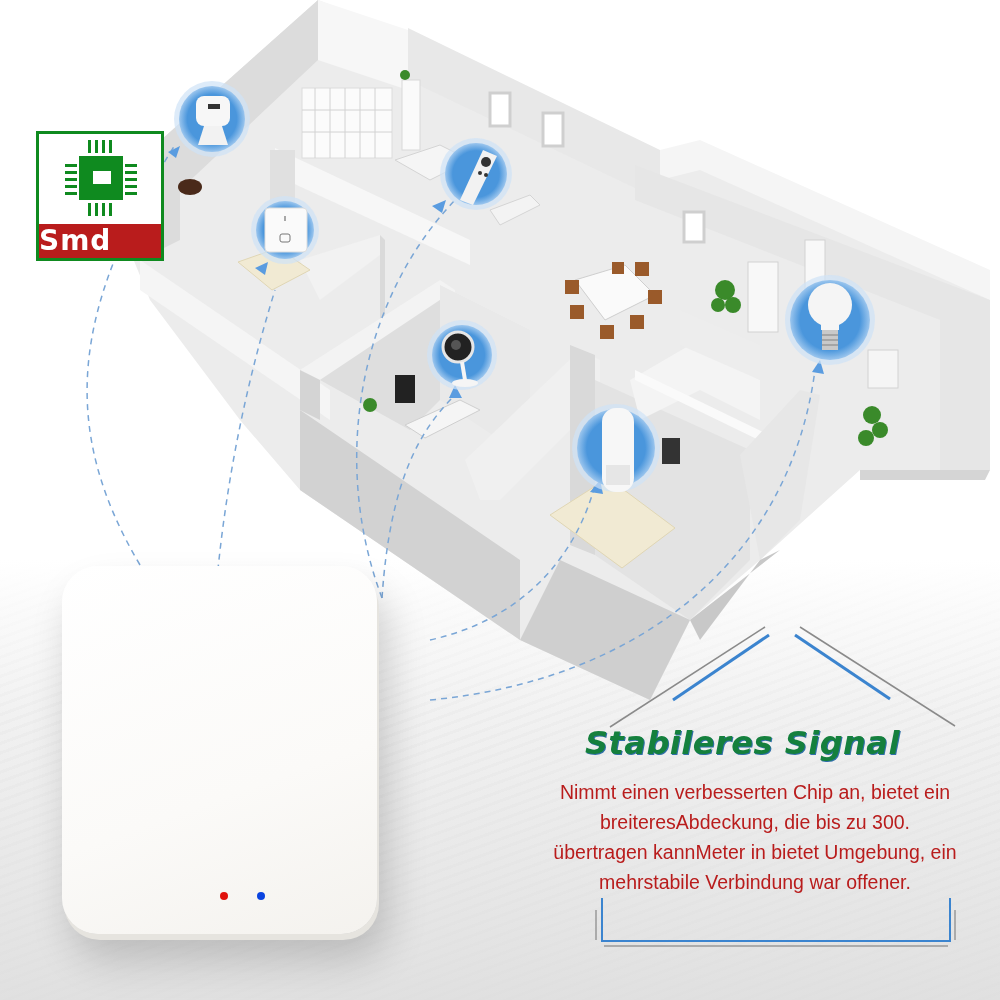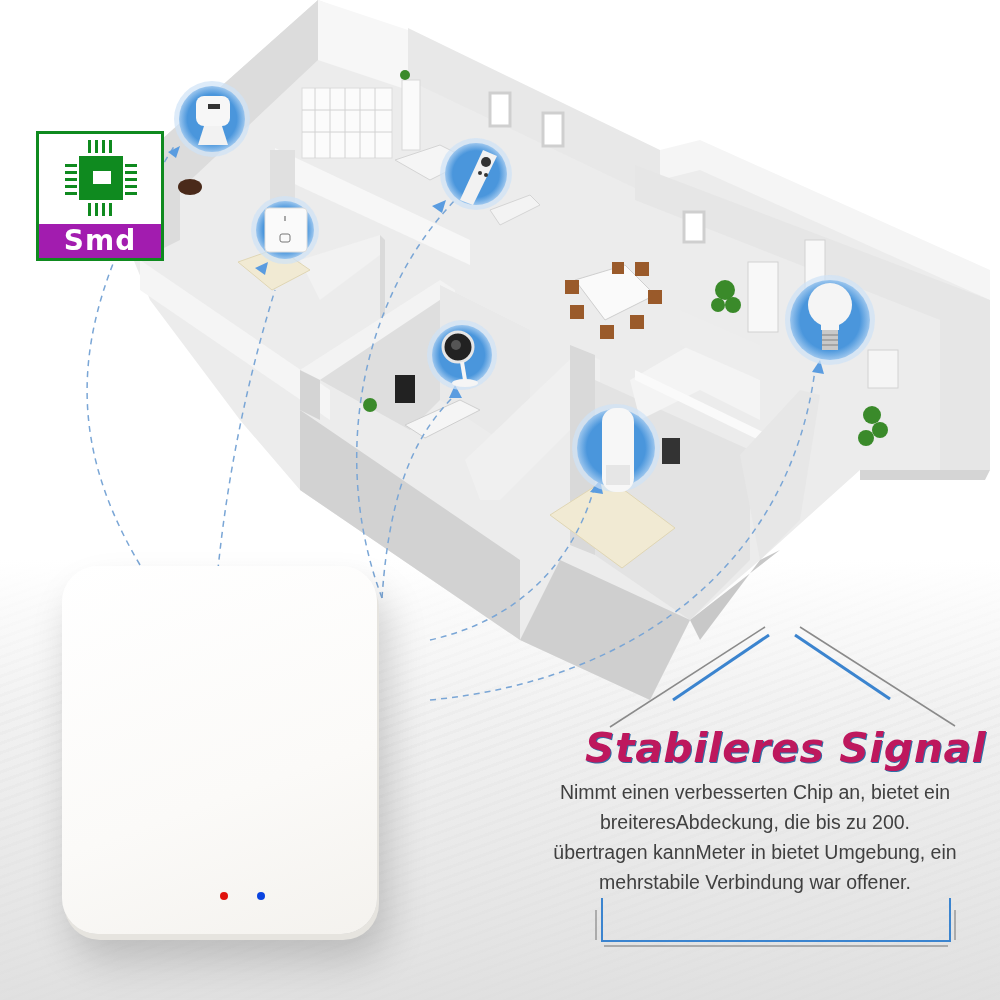--- a/index.html
+++ b/index.html
@@ -14,43 +14,43 @@
       linear-gradient(180deg, rgba(255,255,255,1) 0%, rgba(240,240,240,0.6) 35%, rgba(222,222,222,0.9) 100%),
       repeating-linear-gradient(160deg, #e9e9e9 0 3px, #f3f3f3 3px 9px);
   }
   svg.scene { position:absolute; left:0; top:0; }
   .logo {
     position:absolute; left:36px; top:131px; width:128px; height:130px;
     border:3px solid #0f8a1f; background:#fff; box-sizing:border-box;
   }
   .logo .chip { position:absolute; left:0; top:0; width:122px; height:90px; }
   .logo .brand {
-    position:absolute; left:0; bottom:0; width:122px; height:34px; background:#a21caf;
+    position:absolute; left:0; bottom:0; width:122px; height:34px; background:#b91c1c;
     color:#fff; font-family:"DejaVu Sans", sans-serif; font-weight:bold; font-size:28px;
-    text-align:center; line-height:34px; letter-spacing:1px;
+    text-align:left; line-height:34px; letter-spacing:1px;
   }
   .hub {
     position:absolute; left:62px; top:566px; width:315px; height:368px;
     background:linear-gradient(160deg,#ffffff 0%,#fbfaf8 60%,#f4f2ee 100%);
     border-radius:36px;
     box-shadow: 2px 6px 0 #e6e4df, 10px 25px 40px rgba(0,0,0,0.18);
   }
   .led { position:absolute; width:8px; height:8px; border-radius:50%; top:892px; }
   .led.red { left:220px; background:#e0120c; }
   .led.blue { left:257px; background:#0a44e0; }
   .headline {
     position:absolute; left:585px; top:724px; width:380px;
-    color:#be185d; font-size:41px; font-weight:bold; font-style:italic;
+    color:#15803d; font-size:32px; font-weight:bold; font-style:italic;
     font-family:"DejaVu Sans", sans-serif; letter-spacing:0.5px;
     text-shadow:1px 1px 0 #2f6fa8;
     white-space:nowrap;
   }
   .body-text {
     position:absolute; left:510px; top:777px; width:490px;
-    color:#404040; font-size:19.5px; line-height:30px; text-align:center;
+    color:#b91c1c; font-size:19.5px; line-height:30px; text-align:center;
     font-family:"Liberation Sans", sans-serif;
   }
   .body-text div { white-space:nowrap; }
 </style>
 </head>
 <body>
 
 <div class="bg-floor"></div>
 
 <svg class="scene" width="1000" height="1000" viewBox="0 0 1000 1000">
@@ -263,16 +263,16 @@
   <div class="brand">Smd</div>
 </div>
 
 <div class="hub"></div>
 <div class="led red"></div>
 <div class="led blue"></div>
 
 <div class="headline">Stabileres Signal</div>
 <div class="body-text">
   <div>Nimmt einen verbesserten Chip an, bietet ein</div>
-  <div>breiteresAbdeckung, die bis zu 200.</div>
+  <div>breiteresAbdeckung, die bis zu 300.</div>
   <div>übertragen kannMeter in bietet Umgebung, ein</div>
   <div>mehrstabile Verbindung war offener.</div>
 </div>
 
 </body></html>

